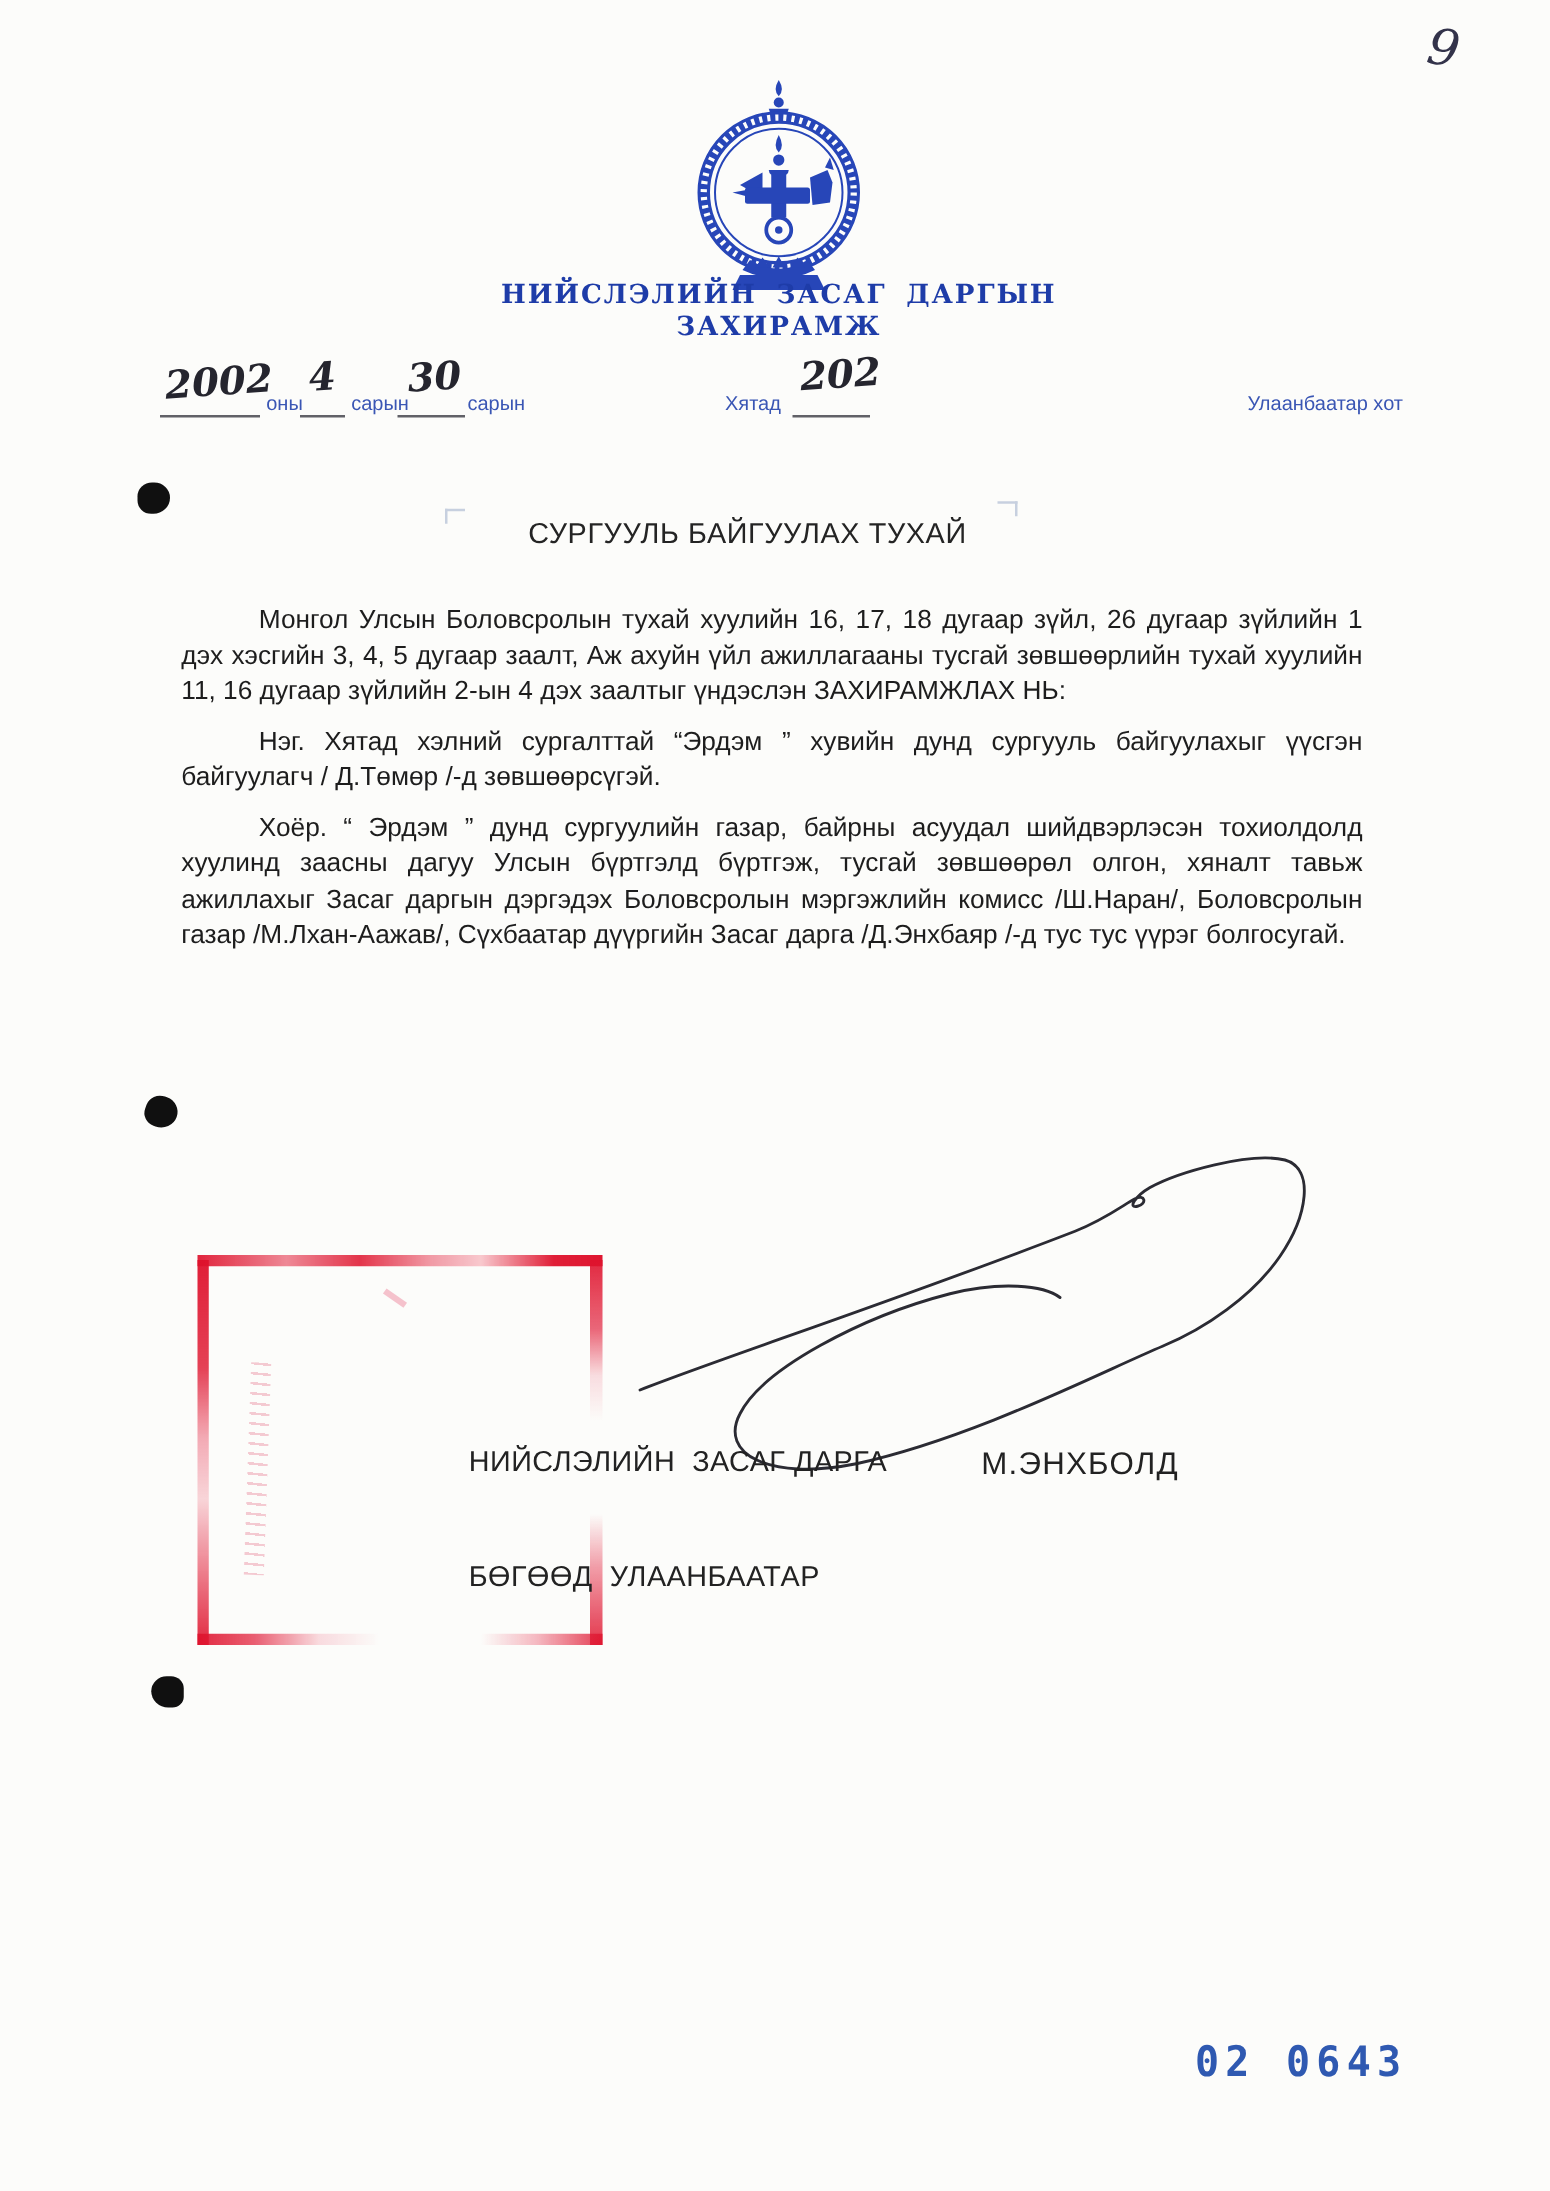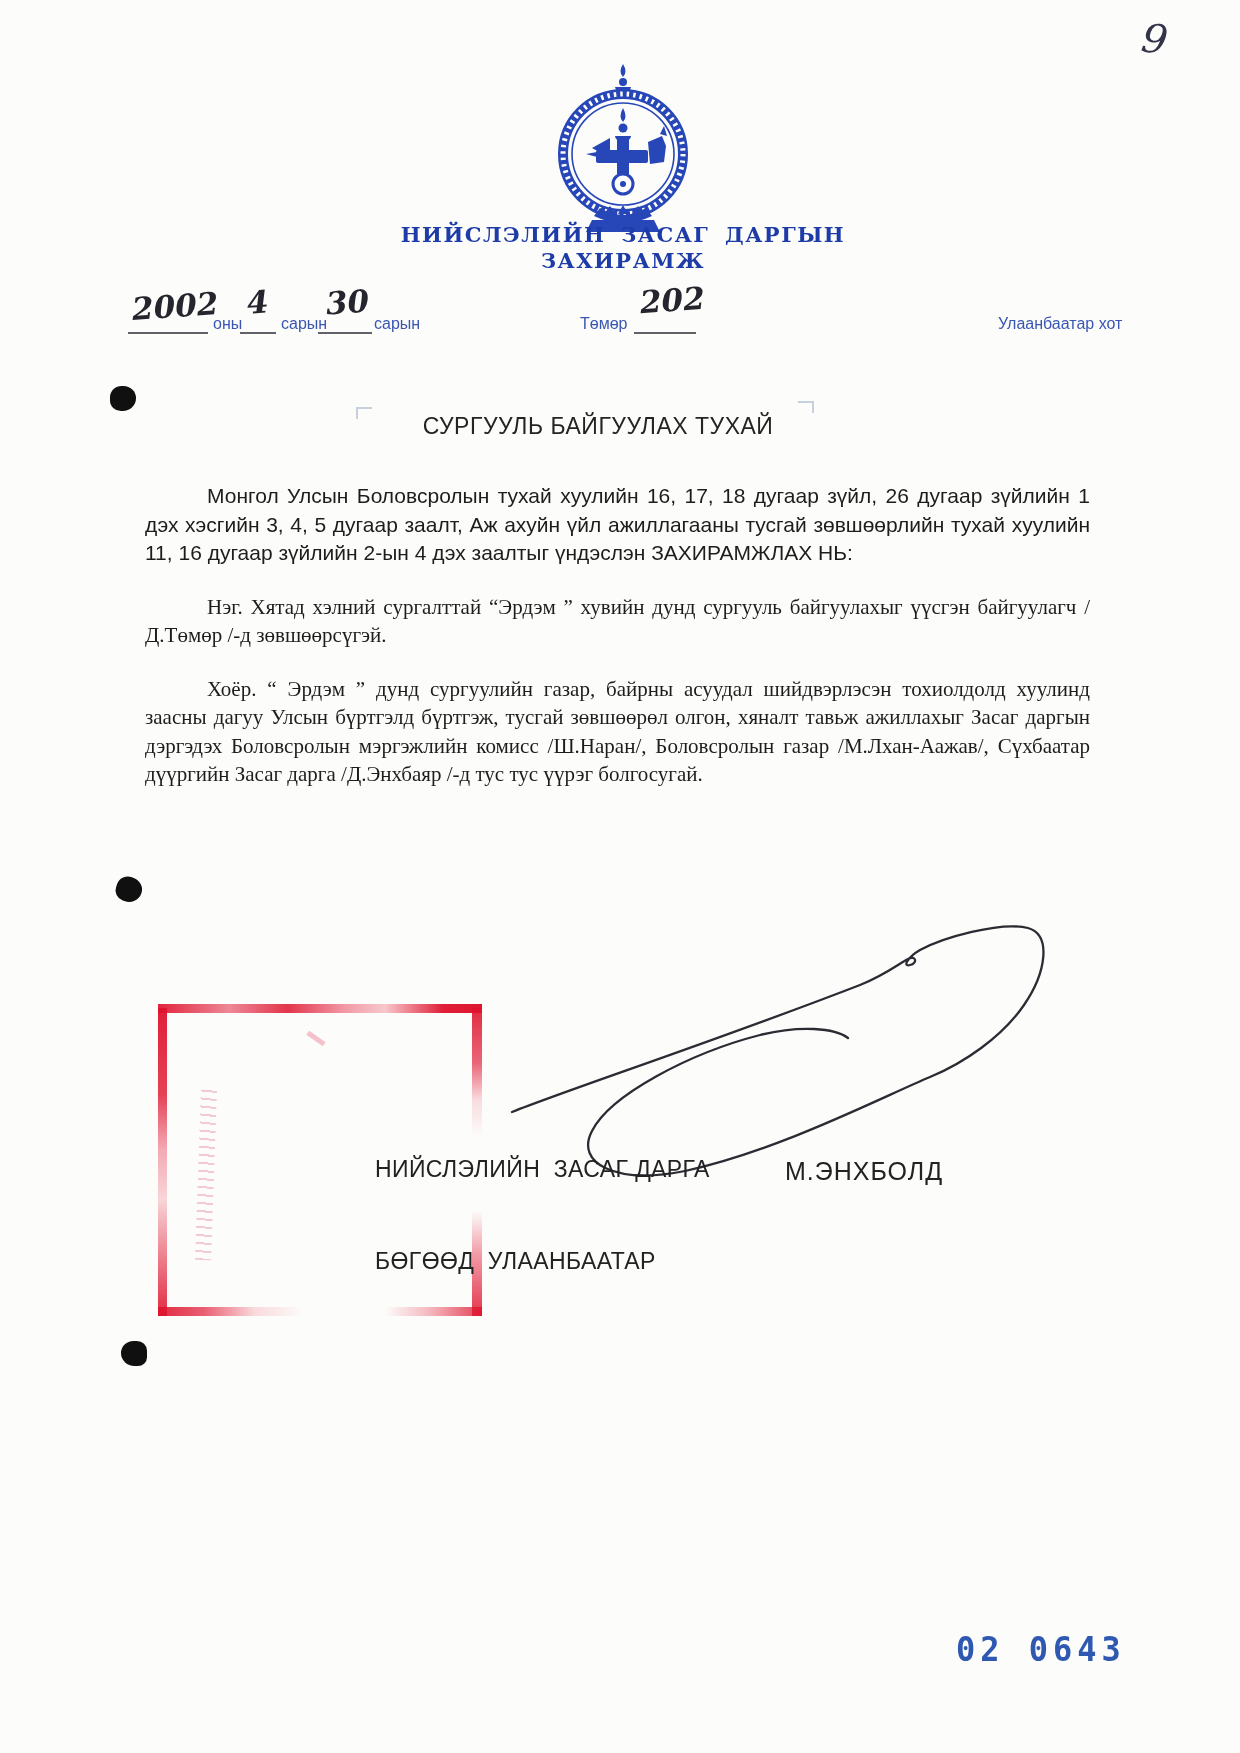--- a/index.html
+++ b/index.html
@@ -43,21 +43,21 @@
   .crop{width:14px;height:10px;opacity:.75;}
   .crop-l{left:356px;top:407px;border-left:2px solid #b6c2d6;border-top:2px solid #b6c2d6;}
   .crop-r{left:798px;top:401px;border-right:2px solid #b6c2d6;border-top:2px solid #b6c2d6;}
 
   
   .bodytext{
     left:145px;top:482px;width:945px;
     font-size:21px;line-height:28.5px;text-align:justify;color:#1d1d1d;
   }
   .bodytext p{margin:0;text-indent:62px;}
-  .bodytext p + p{margin-top:25px;font-family:Liberation Serif, serif;}
+  .bodytext p + p{margin-top:12px;}
 
   
   .punch{width:26px;height:25px;background:#101010;border-radius:48% 52% 55% 45%;}
   .punch1{left:110px;top:386px;}
   .punch2{left:116px;top:877px;transform:rotate(20deg);}
   .punch3{left:121px;top:1341px;border-radius:55% 45% 40% 60%;}
 
   
   .stamp{left:158px;top:1004px;width:324px;height:312px;filter:blur(.3px);}
   .stamp .edge{position:absolute;}
@@ -142,21 +142,21 @@
 <div class="abs lbl" style="left:213px;top:315px;">оны</div>
 
 <div class="abs hw" style="left:247px;top:284px;">4</div>
 <div class="abs uline" style="left:240px;top:332px;width:36px;"></div>
 <div class="abs lbl" style="left:281px;top:315px;">сарын</div>
 
 <div class="abs hw" style="left:326px;top:284px;">30</div>
 <div class="abs uline" style="left:318px;top:332px;width:54px;"></div>
 <div class="abs lbl" style="left:374px;top:315px;">сарын</div>
 
-<div class="abs lbl" style="left:580px;top:315px;">Төмөр</div>
+<div class="abs lbl" style="left:580px;top:315px;">Хятад</div>
 <div class="abs hw" style="left:640px;top:282px;">202</div>
 <div class="abs uline" style="left:634px;top:332px;width:62px;"></div>
 
 <div class="abs lbl" style="left:998px;top:315px;">Улаанбаатар хот</div>
 
 <div class="abs punch punch1"></div>
 <div class="abs punch punch2"></div>
 <div class="abs punch punch3"></div>
 
 <div class="abs crop crop-l"></div>

